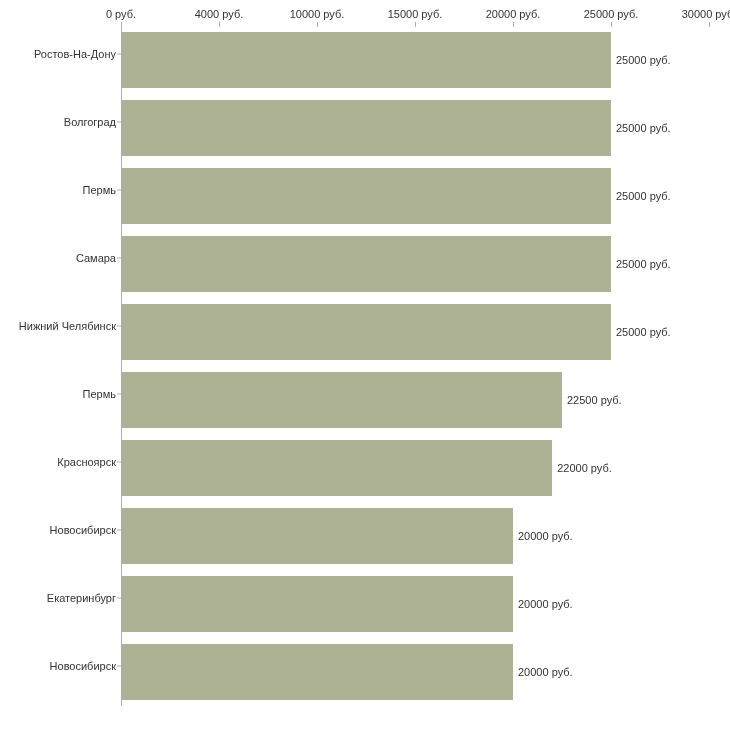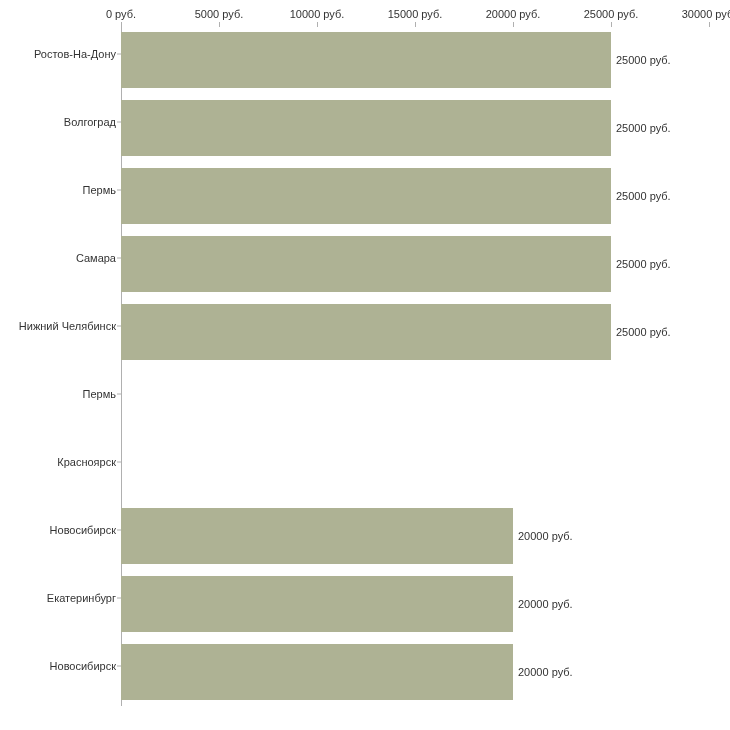--- a/index.html
+++ b/index.html
@@ -104,21 +104,21 @@
   }
 </style>
 </head>
 <body>
 
 <div id="chart-root">
 
   <div class="axis-top-labels">
       <div class="tick-label" style="left: 121px;">0 руб.</div>
       <div class="tick-mark" style="left: 121px;"></div>
-      <div class="tick-label" style="left: 219px;">5000 руб.</div>
+      <div class="tick-label" style="left: 219px;">4000 руб.</div>
       <div class="tick-mark" style="left: 219px;"></div>
       <div class="tick-label" style="left: 317px;">10000 руб.</div>
       <div class="tick-mark" style="left: 317px;"></div>
       <div class="tick-label" style="left: 415px;">15000 руб.</div>
       <div class="tick-mark" style="left: 415px;"></div>
       <div class="tick-label" style="left: 513px;">20000 руб.</div>
       <div class="tick-mark" style="left: 513px;"></div>
       <div class="tick-label" style="left: 611px;">25000 руб.</div>
       <div class="tick-mark" style="left: 611px;"></div>
       <div class="tick-label" style="left: 709px;">30000 руб.</div>
@@ -140,20 +140,28 @@
         <div class="bar" style="width: 490px; background: rgb(174, 178, 148);"></div>
         <div class="bar-value" style="left: 490px;">25000 руб.</div>
       </div>
       <div class="row" style="top: 210px; height: 56px;">
         <div class="bar" style="width: 490px; background: rgb(174, 178, 148);"></div>
         <div class="bar-value" style="left: 490px;">25000 руб.</div>
       </div>
       <div class="row" style="top: 278px; height: 56px;">
         <div class="bar" style="width: 490px; background: rgb(174, 178, 148);"></div>
         <div class="bar-value" style="left: 490px;">25000 руб.</div>
+      </div>
+      <div class="row" style="top: 346px; height: 56px;">
+        <div class="bar" style="width: 441px; background: rgb(174, 178, 148);"></div>
+        <div class="bar-value" style="left: 441px;">22500 руб.</div>
+      </div>
+      <div class="row" style="top: 414px; height: 56px;">
+        <div class="bar" style="width: 431.2px; background: rgb(174, 178, 148);"></div>
+        <div class="bar-value" style="left: 431.2px;">22000 руб.</div>
       </div>
       <div class="row" style="top: 482px; height: 56px;">
         <div class="bar" style="width: 392px; background: rgb(174, 178, 148);"></div>
         <div class="bar-value" style="left: 392px;">20000 руб.</div>
       </div>
       <div class="row" style="top: 550px; height: 56px;">
         <div class="bar" style="width: 392px; background: rgb(174, 178, 148);"></div>
         <div class="bar-value" style="left: 392px;">20000 руб.</div>
       </div>
       <div class="row" style="top: 618px; height: 56px;">

